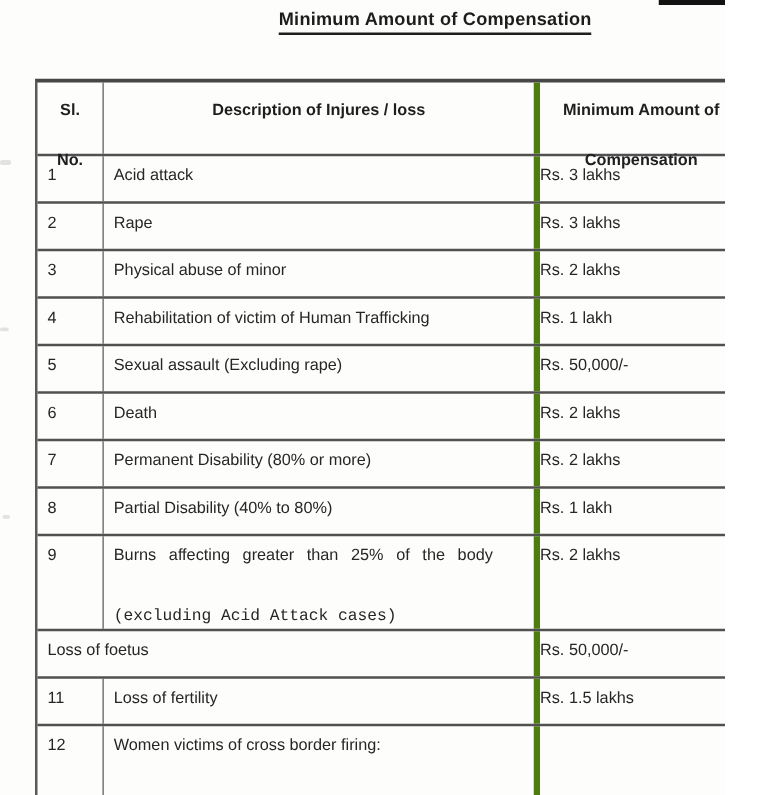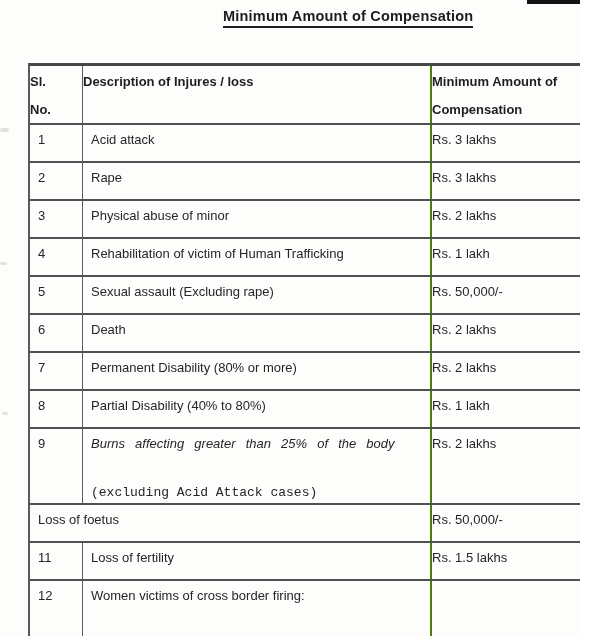--- a/index.html
+++ b/index.html
@@ -49,30 +49,31 @@
     box-sizing: border-box;
     border-top: 2px solid #515151;
   }
   .t-row.header-row { border-top: none; height: 57px; }
   .t-row.body-row { height: 38px; }
   .t-row.tall-row { height: 76px; }
   .t-row.last-row { height: 60px; } 
 
   .c1, .c2, .c3 { box-sizing: border-box; }
   .c1 { width: 53px; border-right: 1px solid #5c5c5c; }
-  .c2 { flex: 1; border-right: 2px solid #4d7c0f; }
+  .c2 { flex: 1; border-right: 5px solid #4d7c0f; }
   .c3 { width: 162px; }
 
   .header-row .c1,
   .header-row .c2,
   .header-row .c3 {
     font-weight: bold;
     font-size: 13px;
     color: #1e1e1e;
-    line-height: 28px;
+    text-align: center;
+    line-height: 40px;
     padding-top: 2px;
     white-space: pre-line;
   }
 
   .body-row .c1, .tall-row .c1, .last-row .c1 {
     font-size: 13px;
     padding: 7px 0 0 8px;
   }
   .body-row .c2, .tall-row .c2, .last-row .c2 {
     font-size: 13px;
@@ -80,21 +81,20 @@
   }
   .body-row .c3, .tall-row .c3, .last-row .c3 {
     font-size: 13px;
     text-align: left;
     padding-top: 7px;
   }
 
   .tall-row .c2 .line1 {
     text-align: justify;
     word-spacing: 6.5px;
-    font-style: italic;
   }
   .tall-row .c2 .line2 {
     margin-top: 34px;
     font-family: Liberation Mono, monospace;
   }
 </style>
 </head>
 <body>
 
 <div class="page">

